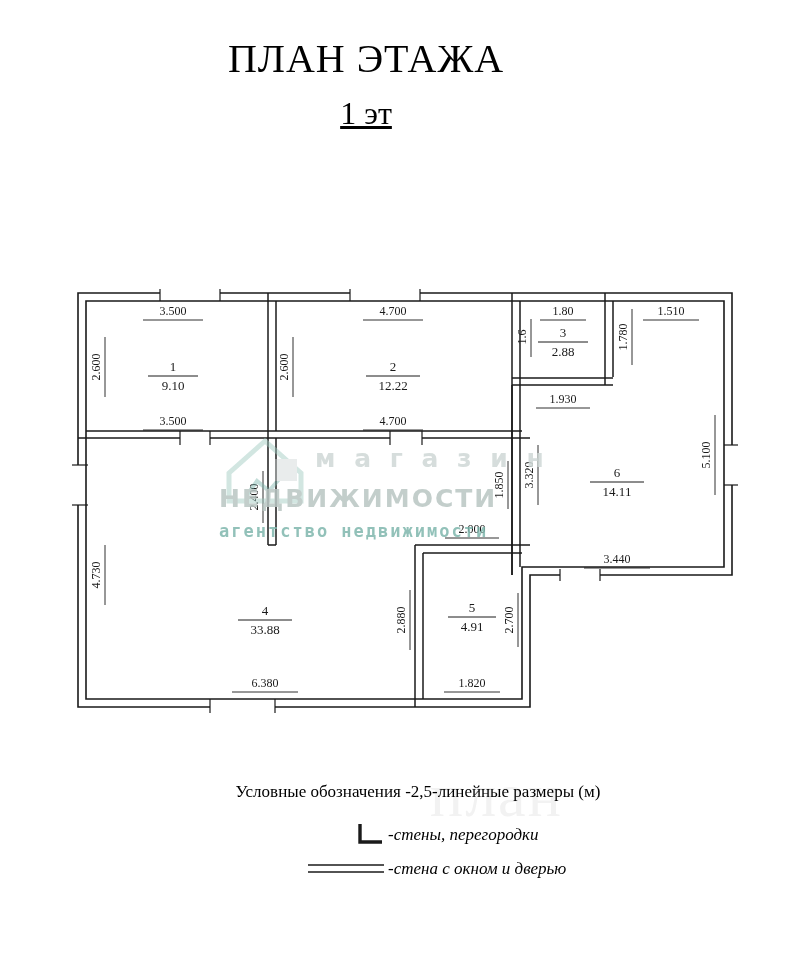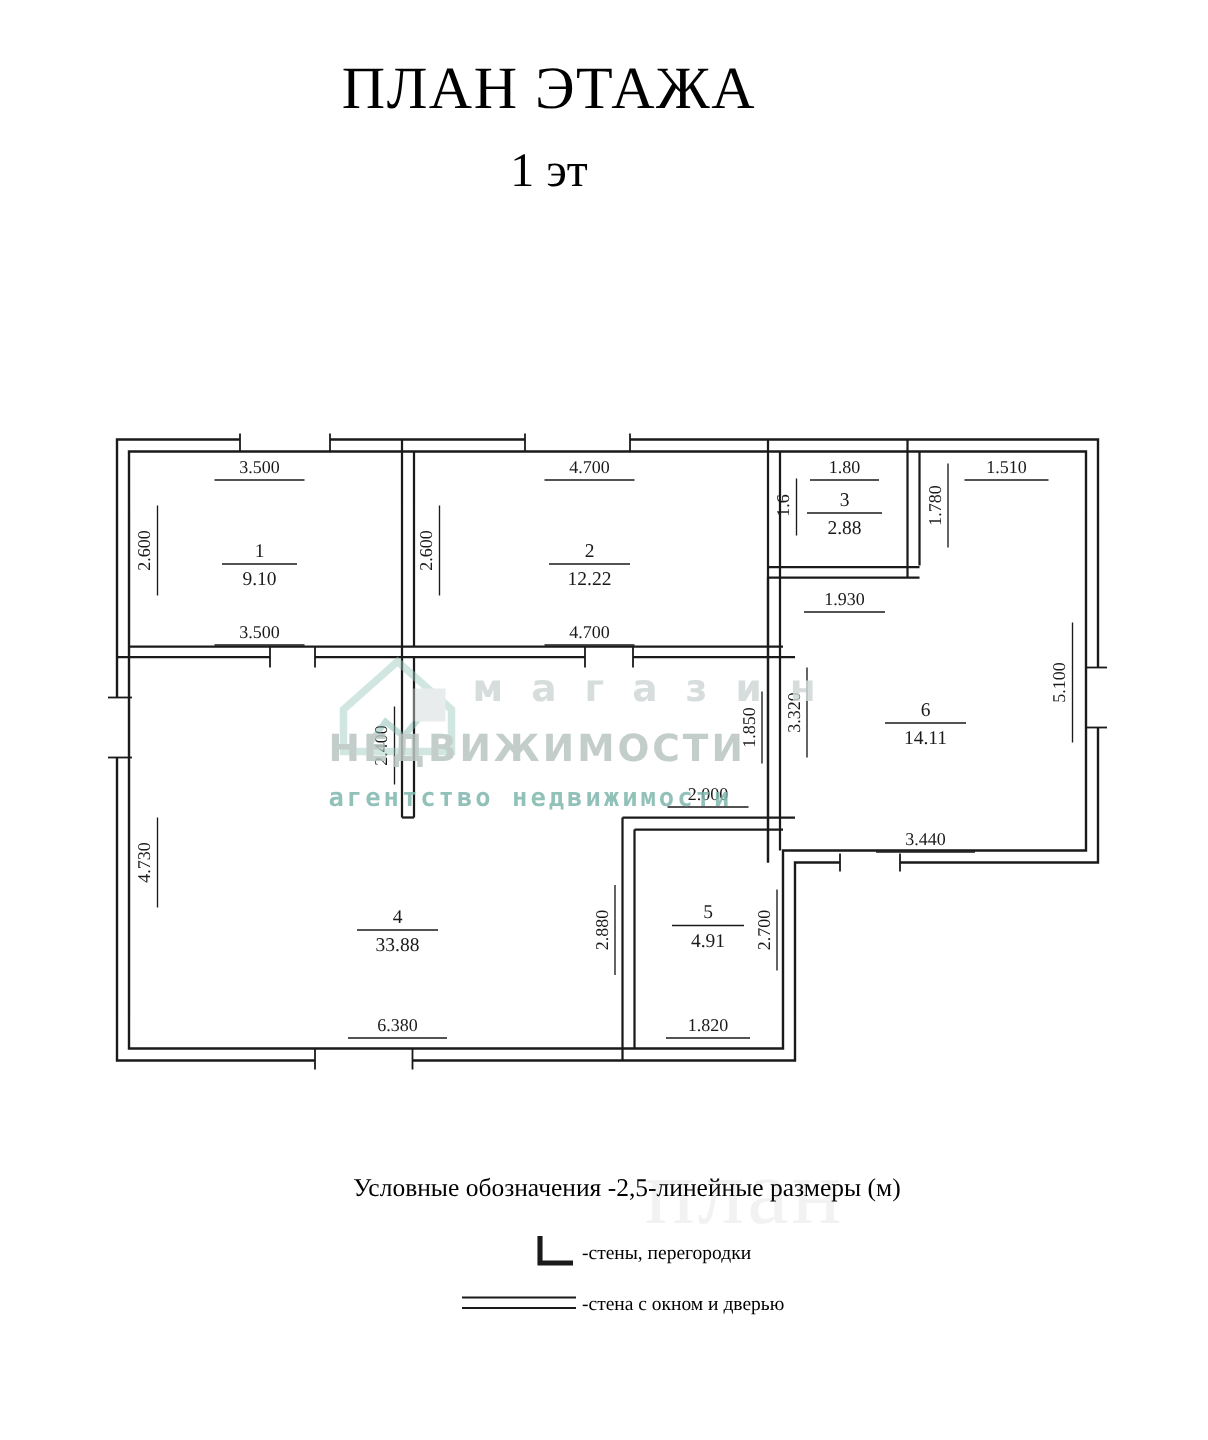--- a/index.html
+++ b/index.html
@@ -32,20 +32,21 @@
     font-size: 40px;
     letter-spacing: 1px;
     line-height: 1.05;
     font-weight: normal;
     margin: 0;
   }
   .title-sub1 {
     font-size: 32px;
     margin-top: 16px;
     line-height: 1.1;
+    text-decoration: underline;
   }
   .title-sub2 {
     font-size: 36px;
     margin-top: 6px;
     line-height: 1.1;
   }
 
   
   .plan {
     position: absolute;
@@ -120,22 +121,23 @@
     height: 34px;
   }
   .legend-sym {
     width: 86px;
     display: flex;
     justify-content: flex-end;
     align-items: center;
     margin-right: 2px;
   }
   .legend-label {
-    font-size: 13px;
+    font-size: 17px;
     white-space: nowrap;
+    font-style: italic;
   }
 
   
   .rm-num { font-size: 13px; font-family: "Liberation Serif", serif; }
   .rm-area { font-size: 13px; font-family: "Liberation Serif", serif; }
   .dim { font-size: 12px; font-family: "Liberation Serif", serif; }
 </style>
 </head>
 <body>
 

